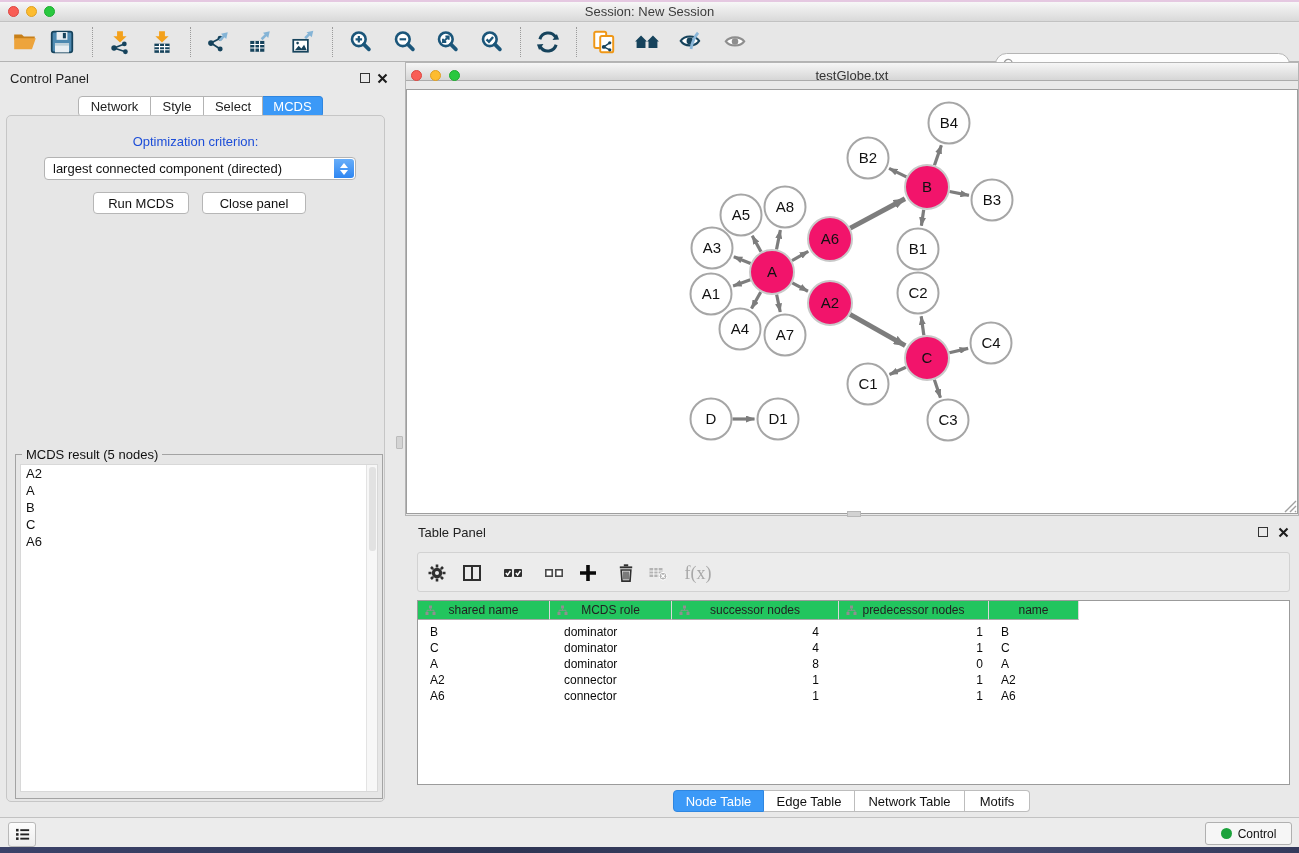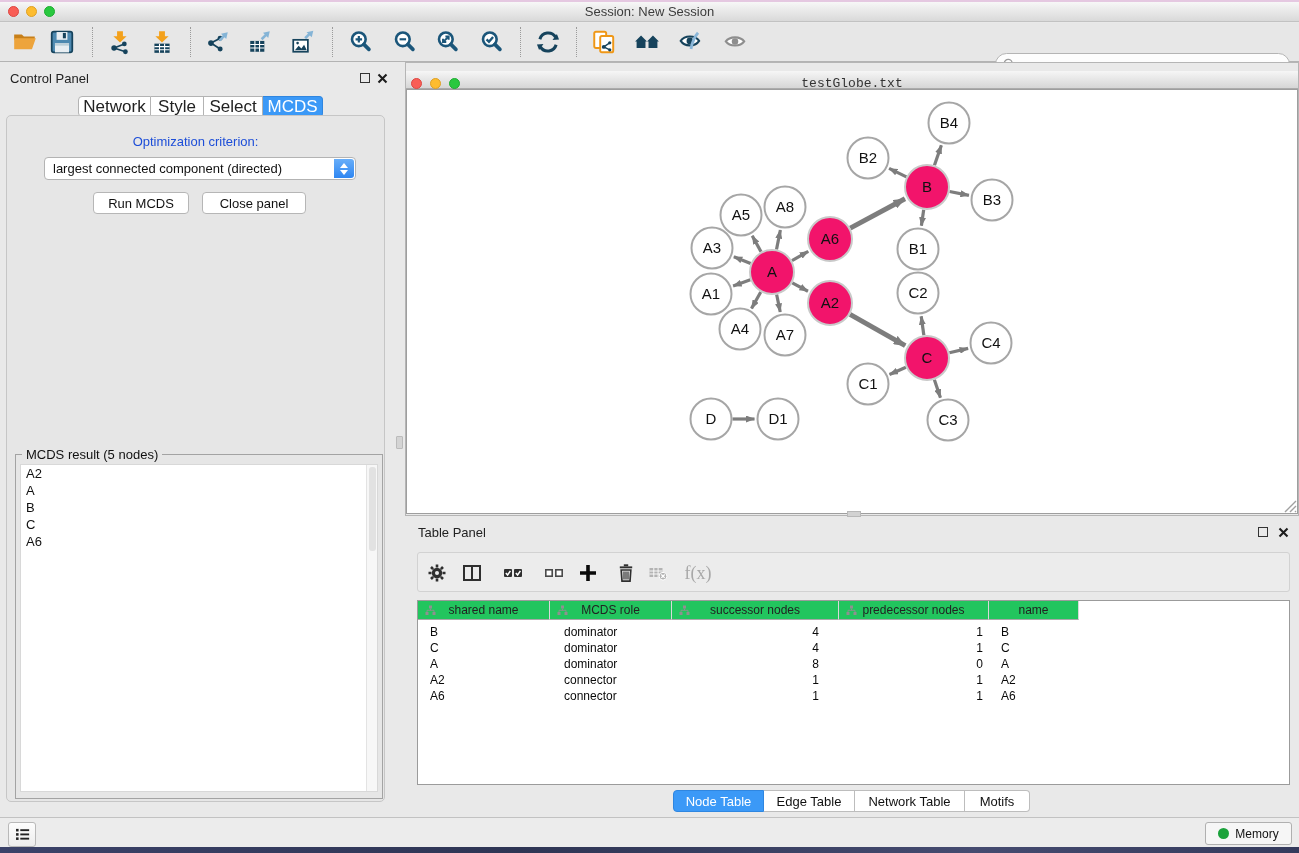--- a/index.html
+++ b/index.html
@@ -25,21 +25,21 @@
   .search-wrap { left:995px; top:30px; width:295px; height:23px; border:1px solid #b4b4b4; border-radius:12px; background:#fdfdfd; display:flex; align-items:center; padding-left:7px; }
   .search-wrap svg { width:13px; height:13px; margin-right:4px; }
   .search-input { border:none; outline:none; background:transparent; font-size:12px; width:250px; font-family:inherit; }
 
   
   .control-panel { left:0; top:62px; width:391px; height:754px; }
   .cp-title { left:10px; top:9px; font-size:13px; color:#222; position:absolute; }
   .float-btn { position:absolute; width:10px; height:10px; border:1.5px solid #333; background:transparent; }
   .close-x { position:absolute; width:11px; height:11px; }
   .cp-tabs { position:absolute; left:78px; top:34px; height:21px; display:flex; }
-  .cp-tab { height:21px; border:1px solid #b3b3b3; border-left-width:0; background:#fff; font-size:17px; color:#222;
+  .cp-tab { height:21px; border:1px solid #b3b3b3; border-left-width:0; background:#fff; font-size:13px; color:#222;
     display:flex; align-items:center; justify-content:center; }
   .cp-tab:first-child { border-left-width:1px; border-radius:4px 0 0 4px; }
   .cp-tab:last-child { border-radius:0 4px 4px 0; }
   .cp-tab.sel { background:#3b99f7; border-color:#2f86e0; color:#fff; }
   .cp-body { position:absolute; left:6px; top:53px; width:379px; height:687px; background:#e6e6e6; border:1px solid #c6c6c6; border-radius:5px; }
   .opt-label { position:absolute; left:0; top:18px; width:100%; text-align:center; font-size:13px; color:#1d4ed8; }
   .combo { position:absolute; left:37px; top:41px; width:312px; height:23px; background:#fff; border:1px solid #b3b3b3; border-radius:4px; font-size:13px; color:#111; display:flex; align-items:center; padding-left:8px; }
   .combo-step { position:absolute; right:1px; top:1px; bottom:1px; width:20px; border-radius:0 3px 3px 0; background:linear-gradient(#68aef9,#2e86f2); display:flex; flex-direction:column; align-items:center; justify-content:center; gap:2px; }
   .combo-step i { width:0; height:0; border-left:4px solid transparent; border-right:4px solid transparent; display:block; }
   .combo-step .up { border-bottom:5px solid #fff; }
@@ -47,21 +47,21 @@
   .cp-btn { position:absolute; top:76px; height:22px; background:#fff; border:1px solid #b6b6b6; border-radius:4px; font-size:13px; color:#111; display:flex; align-items:center; justify-content:center; }
   .result-box { position:absolute; left:8px; top:338px; width:368px; height:345px; border:1px solid #a3a3a3; }
   .result-legend { position:absolute; left:6px; top:-8px; background:#e6e6e6; padding:0 4px; font-size:13px; color:#111; }
   .result-list { position:absolute; left:4px; top:9px; right:4px; bottom:6px; background:#fff; border:1px solid #d8d8d8; overflow:hidden; }
   .result-item { font-size:13px; color:#111; line-height:17px; padding-left:5px; }
   .result-scroll { position:absolute; right:0; top:0; bottom:0; width:11px; background:#f7f7f7; border-left:1px solid #e3e3e3; }
   .result-thumb { position:absolute; left:2px; top:2px; width:7px; height:84px; background:#e2e2e2; border-radius:3px; }
 
   
   .network-window { left:405px; top:62px; width:894px; height:454px; background:#e9e9e9; border:1px solid #b5b5b5; }
-  .nw-titlebar { position:absolute; left:0; top:8px; width:100%; height:18px; background:linear-gradient(#f6f6f6,#d6d6d6); border-bottom:1px solid #ababab;font-family:Liberation Mono, monospace; }
+  .nw-titlebar { position:absolute; left:0; top:0; width:100%; height:18px; background:linear-gradient(#f6f6f6,#d6d6d6); border-bottom:1px solid #ababab; }
   .nw-title { width:100%; text-align:center; line-height:25px; font-size:13px; color:#333; }
   .nw-canvas { position:absolute; left:0; top:26px; width:892px; height:425px; background:#fff; border:1px solid #9e9e9e; }
   .nw-hthumb { position:absolute; left:441px; top:448px; width:14px; height:6px; background:#d2d2d2; border:1px solid #b8b8b8; }
   .nw-grip { position:absolute; right:1px; bottom:2px; }
   .mini-vthumb { left:396px; top:436px; width:7px; height:13px; background:#d4d4d4; border:1px solid #bbb; border-radius:1px; }
 
   
   .table-panel { left:405px; top:516px; width:894px; height:300px; }
   .tp-title { position:absolute; left:13px; top:9px; font-size:13px; color:#222; }
   .tp-toolbar { position:absolute; left:12px; top:36px; width:873px; height:40px; background:#ececec; border:1px solid #d2d2d2; border-radius:3px; }
@@ -562,16 +562,16 @@
           <rect x="7.4" y="3.8" width="10.4" height="2.2"></rect>
           <rect x="2.4" y="8.4" width="3" height="3"></rect>
           <rect x="7.4" y="8.8" width="10.4" height="2.2"></rect>
           <rect x="2.4" y="13.4" width="3" height="3"></rect>
           <rect x="7.4" y="13.8" width="10.4" height="2.2"></rect>
         </g>
       </svg>
   </div>
   <div class="memory-btn">
     <span class="memory-dot"></span>
-    <span>Memory</span>
+    <span>Control</span>
   </div>
 </div>
 <div class="abs bottom-strip"></div>
 
 </body></html>

